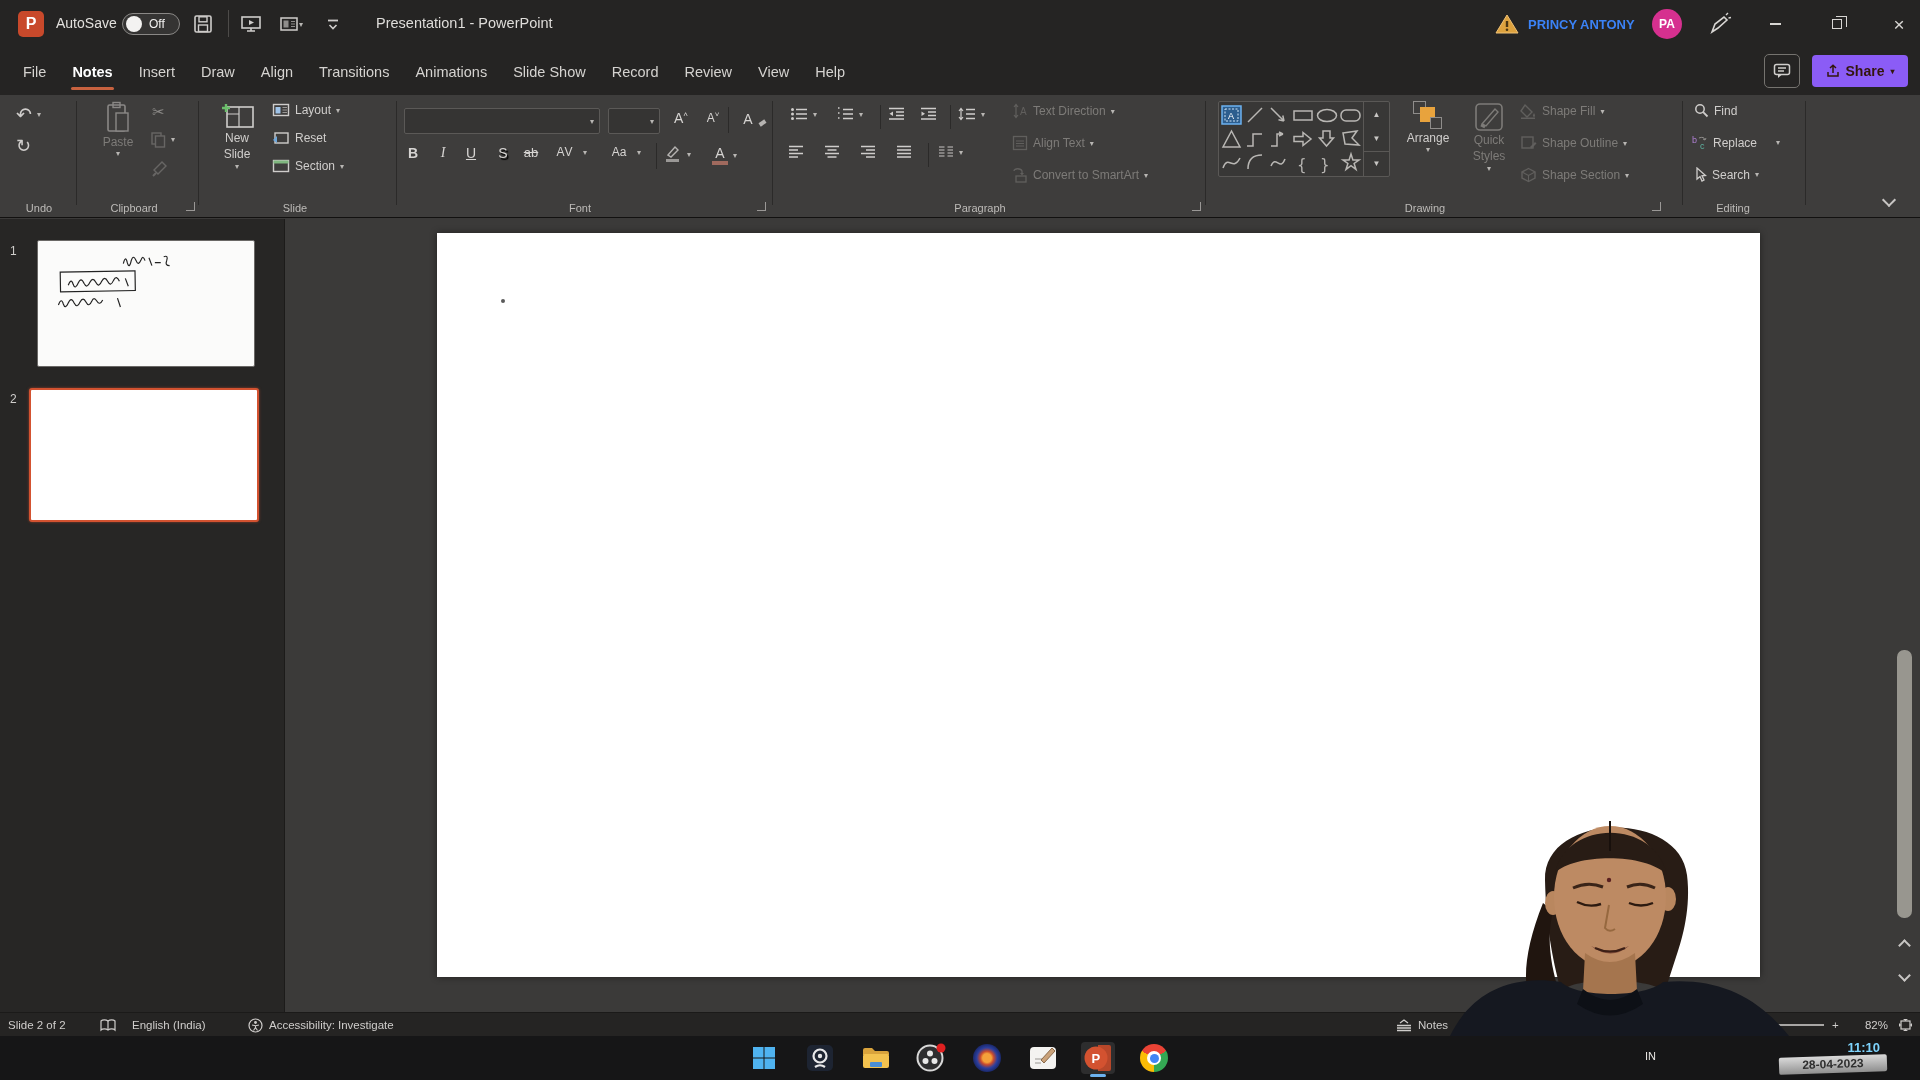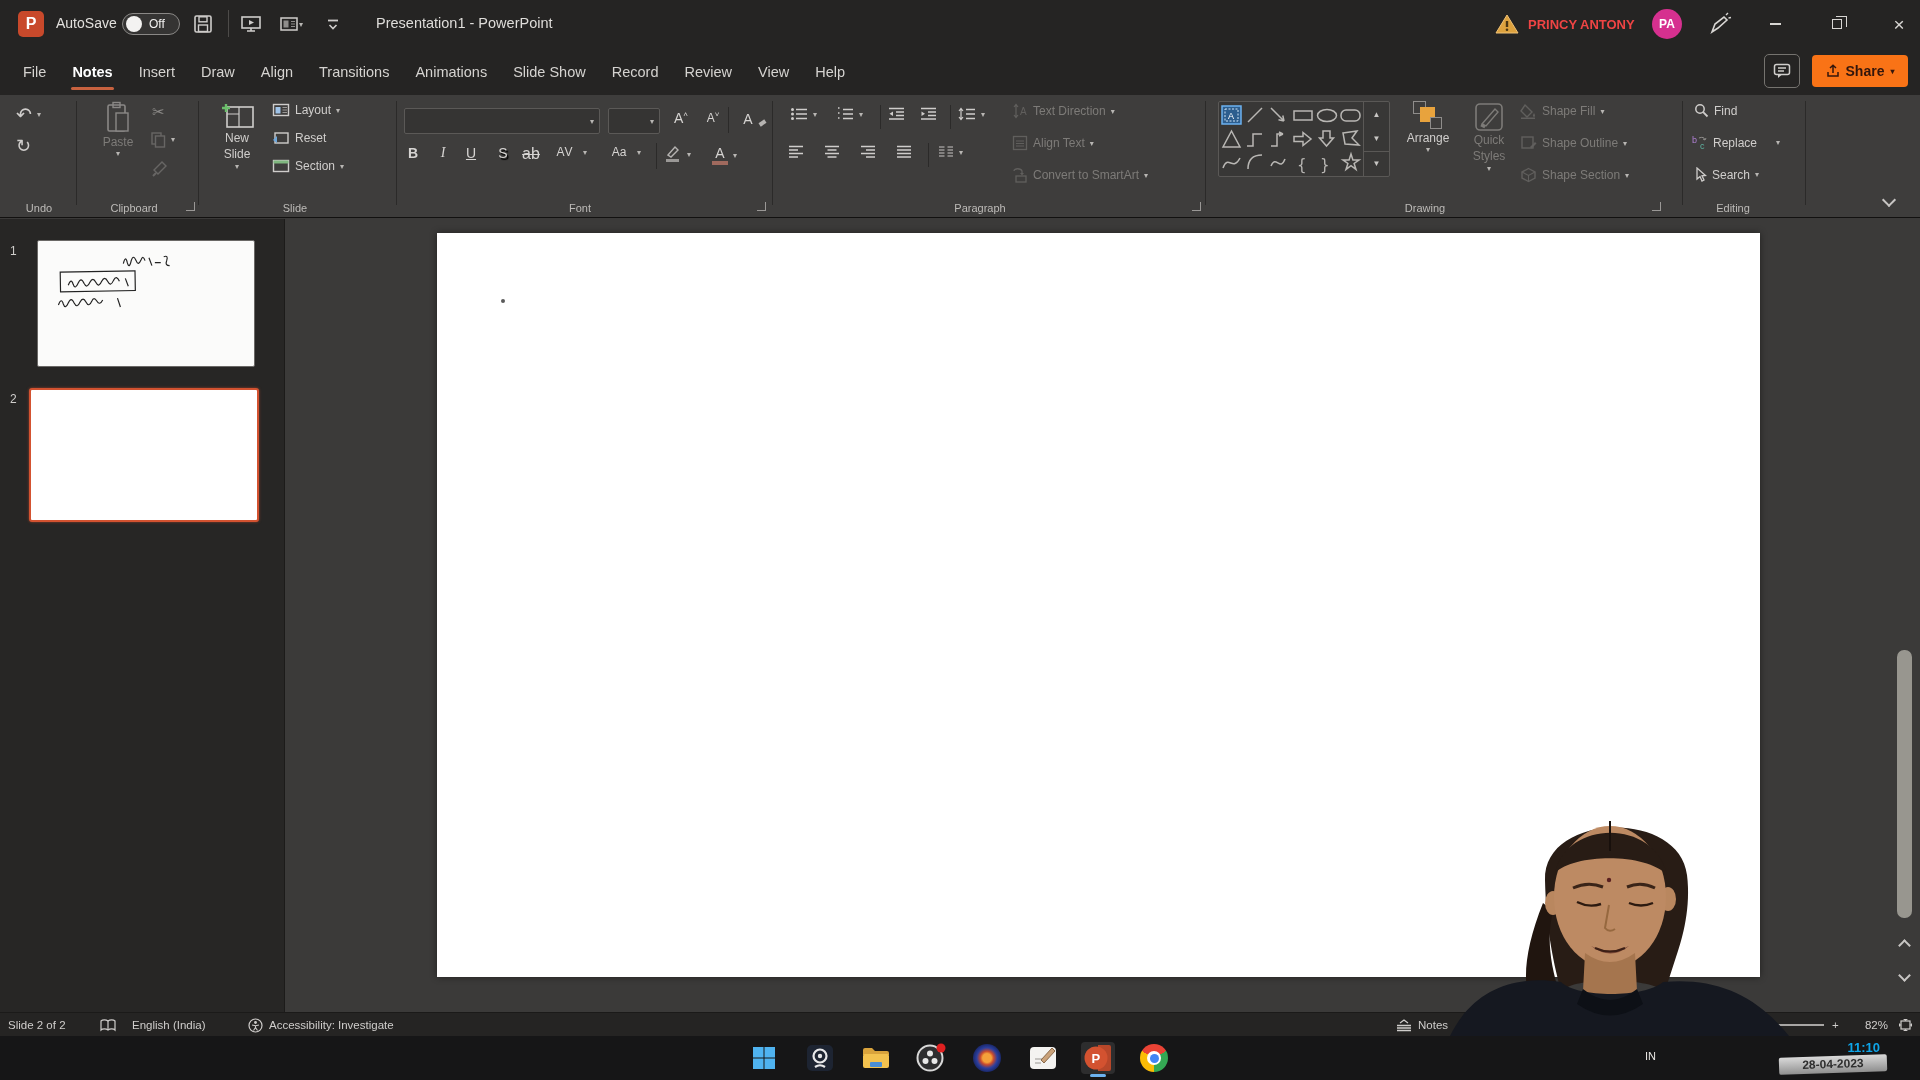--- a/index.html
+++ b/index.html
@@ -19,40 +19,40 @@
   #autosave-state { left:26px; top:3px; font-size:12px; color:#f3f2f1; }
   .tb-divider { top:10px; width:1px; height:27px; background:#4d4b49; }
   .qat-btn { top:10px; width:30px; height:28px; display:flex; align-items:center; justify-content:center; color:#cfcdcb; }
   .chev { font-size:8px; color:#b8b6b3; }
   #doc-title { left:376px; top:15px; font-size:14.5px; color:#dfddda; }
   #search-box { left:710px; top:8px; width:526px; height:31px; background:#3f3e3d; border:1px solid #161514;
                 border-radius:4px; display:flex; align-items:center; }
   #search-box input { background:transparent; border:none; outline:none; color:#cfcdcb; font-size:14px;
                       font-family:"Liberation Sans", sans-serif; width:420px; }
   #search-box input::placeholder { color:#c4c2c0; opacity:1; }
-  #user-name { left:1528px; top:17px; font-size:13px; font-weight:bold; color:#ef4444; }
+  #user-name { left:1528px; top:17px; font-size:13px; font-weight:bold; color:#3b82f6; }
   #avatar { left:1652px; top:9px; width:30px; height:30px; border-radius:50%; background:#d6308f;
             color:#fff; font-size:12px; font-weight:bold; text-align:center; line-height:30px; }
   .win-btn { top:0; width:46px; height:48px; display:flex; align-items:center; justify-content:center; color:#d8d6d3; }
   .min-glyph { width:11px; height:2px; background:#d8d6d3; }
   .restore-glyph { width:10px; height:10px; border:1.3px solid #d8d6d3; position:relative; }
   .restore-glyph::before { content:""; position:absolute; left:2.5px; top:-4.5px; width:10px; height:10px;
                            border:1.3px solid #d8d6d3; border-left:none; border-bottom:none; }
   .close-glyph { font-size:19px; line-height:19px; }
 
   
   #tabrow { position:absolute; left:0; top:48px; width:1920px; height:47px; background:#252423; z-index:19;
             display:flex; align-items:stretch; padding-left:10px; }
   .rtab { padding:0 13px; display:flex; align-items:center; color:#d5d3d0; font-size:14.5px; position:relative; }
   .rtab.active { color:#ffffff; font-weight:bold; }
   .rtab.active::after { content:""; position:absolute; left:12px; right:12px; bottom:5px; height:3px;
                         border-radius:2px; background:#c8623f; }
   #comments-btn { left:1764px; top:54px; width:36px; height:34px; border:1px solid #75736f; border-radius:5px;
                   display:flex; align-items:center; justify-content:center; }
-  #share-btn { left:1812px; top:55px; width:96px; height:32px; background:#f97316; border-radius:4px;
+  #share-btn { left:1812px; top:55px; width:96px; height:32px; background:#8b5cf6; border-radius:4px;
                display:flex; align-items:center; justify-content:center; gap:6px; color:#33160c;
                font-size:14px; font-weight:bold; }
 
   
   #ribbon { position:absolute; left:0; top:95px; width:1920px; height:123px; background:#3e3d3c;
             border-bottom:1px solid #121110; z-index:18; }
   .grp-divider { position:absolute; top:6px; width:1px; height:104px; background:#2b2a29; }
   .grp-label { position:absolute; bottom:3px; font-size:11px; color:#bdbbb8; text-align:center; }
   .launcher { position:absolute; bottom:6px; width:9px; height:9px; border-left:1px solid #9a9896;
               border-bottom:1px solid #9a9896; transform:rotate(-90deg); }
@@ -104,21 +104,21 @@
 
   
   #taskbar { position:absolute; left:0; top:1036px; width:1920px; height:44px; background:#161617; z-index:10; }
   .tb-icon { position:absolute; top:6px; width:34px; height:32px; display:flex; align-items:center;
              justify-content:center; border-radius:4px; }
   .tb-icon.active { background:#2d2d2e; }
   .tb-icon.active::after { content:""; position:absolute; bottom:-3px; left:9px; width:16px; height:3px;
                            border-radius:2px; background:#6cb2f0; }
   #tray-lang { position:absolute; left:1645px; top:1050px; font-size:11px; color:#e8e6e3; z-index:11; }
   #tray-time { position:absolute; left:1826px; top:1040px; width:54px; text-align:right; font-size:13px;
-               font-weight:bold; color:#0ea5e9; z-index:11; }
+               font-weight:bold; color:#7dd3fc; z-index:11; }
   #date-strip { position:absolute; left:1779px; top:1056px; width:108px; height:17px; z-index:12;
                 background:linear-gradient(180deg,#d9d9d9,#8f8f8f); border-radius:2px; transform:rotate(-2deg);
                 color:#2e2e2e; font-size:12px; font-weight:bold; text-align:center; line-height:17px; }
   #blue-ball { position:absolute; left:1876px; top:1048px; width:27px; height:27px; border-radius:50%; z-index:13;
                background:radial-gradient(circle at 35% 30%, #a8dcf5, #4da4d4 45%, #1d6success 0%, #1d6fa8 80%, #124a70); }
 </style>
 </head>
 <body>
 
 <div id="titlebar">
@@ -315,21 +315,21 @@
   <div class="rbtn" style="left:430px; top:50px">
       <span class="fmt" style="font-style:italic; font-family:'Liberation Serif',serif">I</span>
     </div>
   <div class="rbtn" style="left:458px; top:50px">
       <span class="fmt" style="text-decoration:underline">U</span>
     </div>
   <div class="rbtn" style="left:490px; top:50px">
       <span class="fmt" style="text-shadow:1.5px 1.5px 1px #000">S</span>
     </div>
   <div class="rbtn" style="left:518px; top:50px">
-      <span class="fmt" style="text-decoration:line-through; font-size:16px">ab</span>
+      <span class="fmt" style="text-decoration:line-through; font-size:13px">ab</span>
     </div>
   <div class="rbtn" style="left:552px; top:50px">
     <span class="fmt" style="font-size:12px; letter-spacing:1px">AV</span>
       <span class="chev">▾</span>
   </div>
   <div class="rbtn" style="left:606px; top:50px">
     <span class="fmt" style="font-size:12px">Aa</span>
       <span class="chev">▾</span>
   </div>
   <div class="grp-divider" style="left:656px; top:48px; height:26px"></div>

